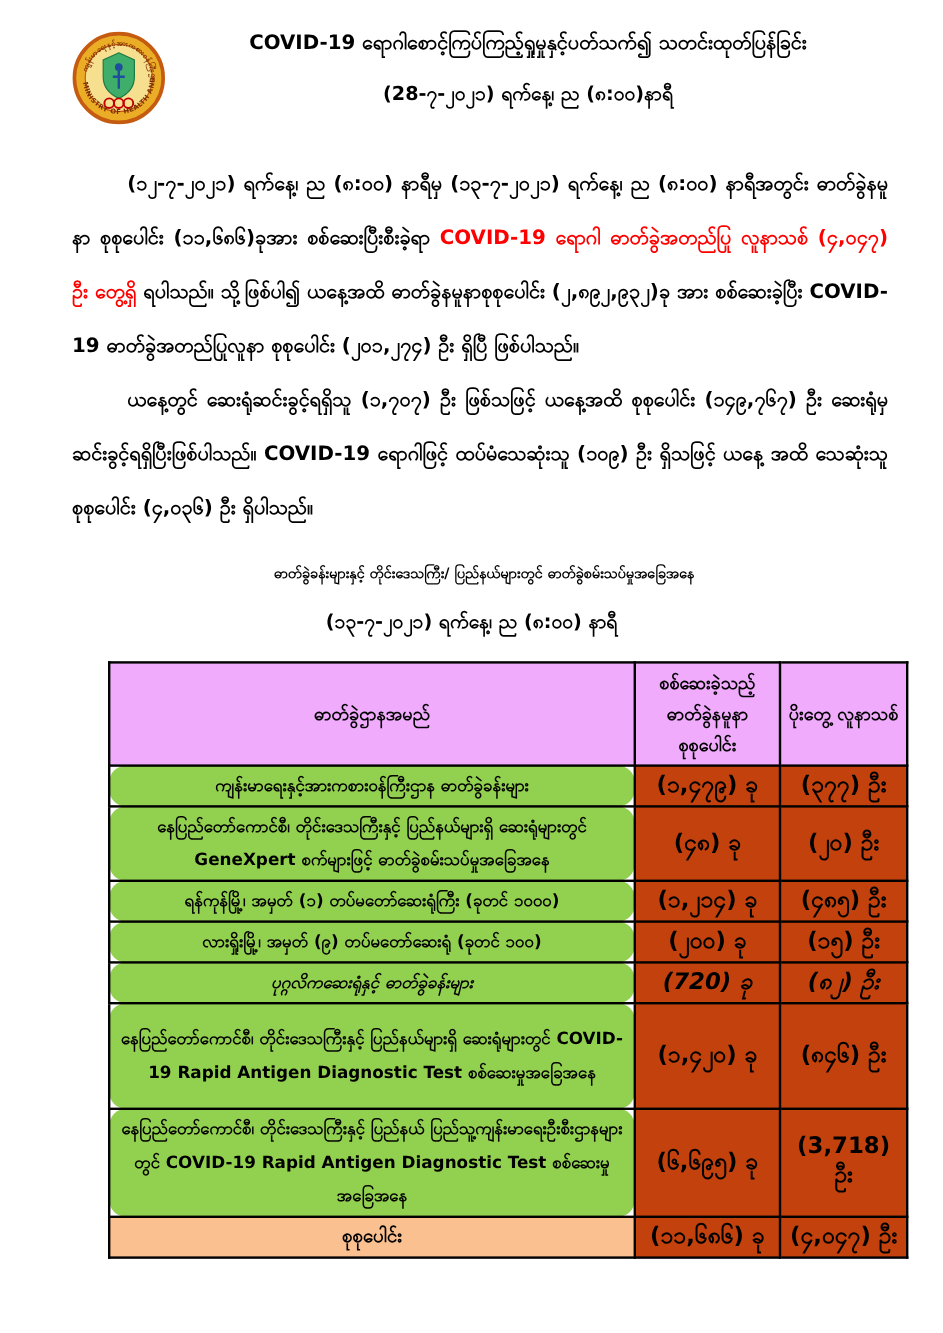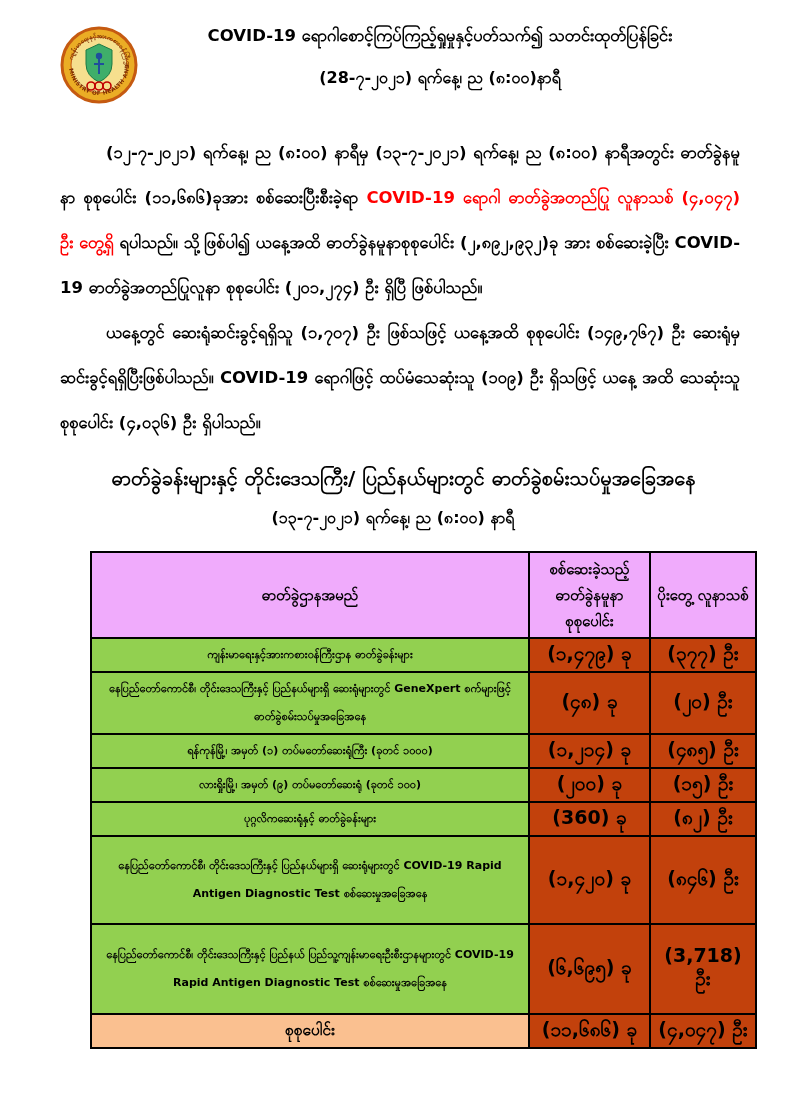--- a/index.html
+++ b/index.html
@@ -21,40 +21,40 @@
   
   .body-text{margin:26px 46px 0 60px;}
   .body-text p{
     margin:0;text-align:justify;text-indent:46px;
     font-size:16.5px;line-height:45px;font-weight:bold;
   }
   .red{color:var(--accent-red,#FF0000);}
 
   
   .section-heading{text-align:center;font-weight:bold;margin-top:20px;}
-  .section-heading .line1{font-size:20px;line-height:26px;padding-left:21px;}
+  .section-heading .line1{font-size:12px;line-height:26px;padding-left:21px;}
   .section-heading .line2{font-size:16px;line-height:26px;margin-top:14px;}
 
   
   table.lab-table{
     border-collapse:collapse;margin:20px 0 0 90px;
     width:665px;table-layout:fixed;
   }
   table.lab-table td,table.lab-table th{
     border:2px solid #000;padding:2px 6px;box-sizing:border-box;
     font-weight:bold;text-align:center;vertical-align:middle;
   }
   col.c1{width:438px;} col.c2{width:121px;} col.c3{width:106px;}
   tr.head-row{height:86px;}
   tr.head-row th{background:#f0abfc;font-size:15px;line-height:26px;}
-  .green-cell{background:var(--row-green,#92D050);font-size:11px;line-height:28px;}
+  .green-cell{background:var(--row-green,#92D050);font-size:14px;line-height:28px;border-radius:14px;}
   .value-cell{background:#c2410c;font-size:19px;}
   .total-label{background:var(--total-orange,#FAC090);font-size:15.5px;}
   tr.r1{height:30px;} tr.r2{height:58px;} tr.r3{height:29px;}
-  tr.r4{height:28px;} tr.r5{height:28px;} tr.r6{height:88px;}
+  tr.r4{height:28px;} tr.r5{height:28px;font-style:italic;} tr.r6{height:88px;}
   tr.r7{height:90px;} tr.total{height:34px;}
 </style>
 </head>
 <body>
 
 <div class="page">
 
   <div class="doc-header">
     <svg class="seal" viewBox="0 0 78 78">
       <defs>
@@ -125,21 +125,21 @@
       <td class="value-cell">(၁,၂၁၄) ခု</td>
       <td class="value-cell">(၄၈၅) ဦး</td>
     </tr>
     <tr class="r4">
       <td class="green-cell">လားရှိုးမြို့၊ အမှတ် (၉) တပ်မတော်ဆေးရုံ (ခုတင် ၁၀၀)</td>
       <td class="value-cell">(၂၀၀) ခု</td>
       <td class="value-cell">(၁၅) ဦး</td>
     </tr>
     <tr class="r5">
       <td class="green-cell">ပုဂ္ဂလိကဆေးရုံနှင့် ဓာတ်ခွဲခန်းများ</td>
-      <td class="value-cell">(360) ခု</td>
+      <td class="value-cell">(720) ခု</td>
       <td class="value-cell">(၈၂) ဦး</td>
     </tr>
     <tr class="r6">
       <td class="green-cell">နေပြည်တော်ကောင်စီ၊ တိုင်းဒေသကြီးနှင့် ပြည်နယ်များရှိ ဆေးရုံများတွင် COVID-19 Rapid Antigen Diagnostic Test စစ်ဆေးမှုအခြေအနေ</td>
       <td class="value-cell">(၁,၄၂၀) ခု</td>
       <td class="value-cell">(၈၄၆) ဦး</td>
     </tr>
     <tr class="r7">
       <td class="green-cell">နေပြည်တော်ကောင်စီ၊ တိုင်းဒေသကြီးနှင့် ပြည်နယ် ပြည်သူ့ကျန်းမာရေးဦးစီးဌာနများတွင် COVID-19 Rapid Antigen Diagnostic Test စစ်ဆေးမှုအခြေအနေ</td>
       <td class="value-cell">(၆,၆၉၅) ခု</td>

